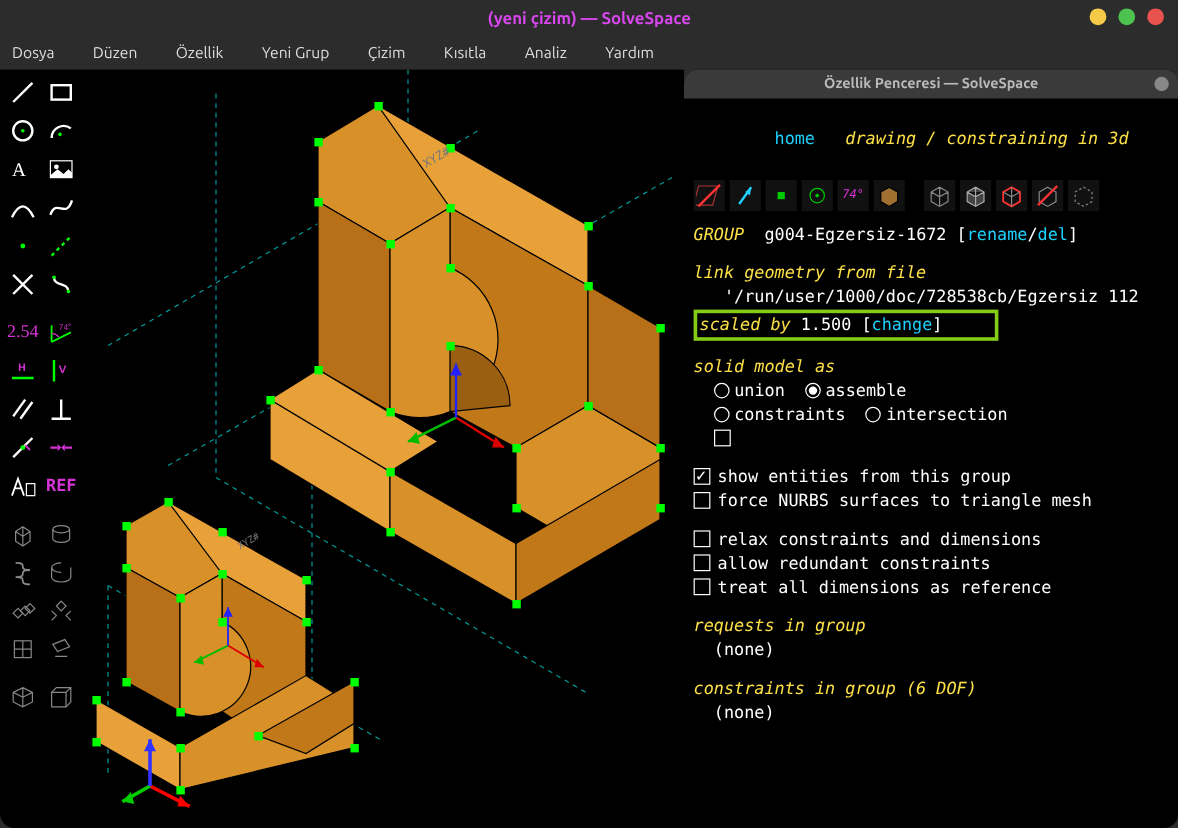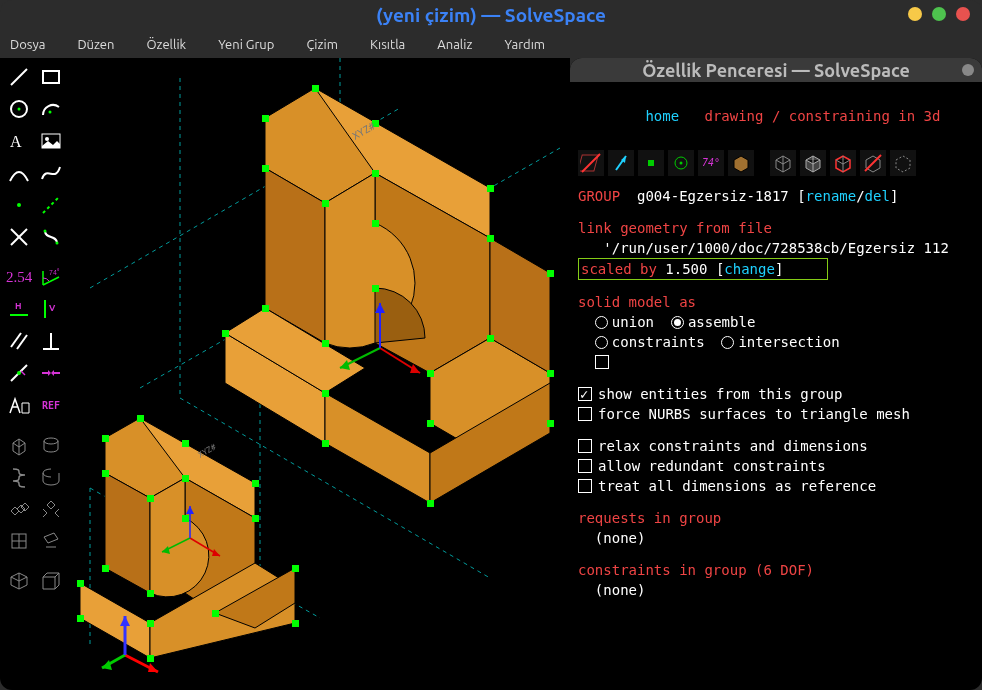--- a/index.html
+++ b/index.html
@@ -14,21 +14,21 @@
   border-radius: 12px;
 }
 .titlebar {
   height: 30px;
   display: flex;
   align-items: center;
   justify-content: center;
   position: relative;
   background: #2c2c2c;
 }
-.titlebar .title { font-weight: bold; font-size: 19px; color: #3b82f6; }
+.titlebar .title { font-weight: bold; font-size: 14px; color: #d946ef; }
 .window-buttons { position: absolute; right: 12px; top: 7px; display: flex; gap: 10px; }
 .wbtn { width: 14px; height: 14px; border-radius: 50%; }
 .wbtn.min { background: #f7c948; }
 .wbtn.max { background: #4ec24e; }
 .wbtn.close { background: #e8524f; }
 .menubar {
   height: 28px;
   display: flex;
   align-items: center;
   padding-left: 10px;
@@ -78,33 +78,33 @@
   position: relative;
 }
 .panel-title {
   background: #3a3a3a;
   height: 24px;
   border-radius: 12px 12px 0 0;
   display: flex;
   align-items: center;
   justify-content: center;
   font-family: "Ubuntu", sans-serif;
-  font-size: 18px;
+  font-size: 12px;
   color: #bbb;
   font-weight: bold;
   position: relative;
 }
 .panel-title .dot { width: 12px; height: 12px; background: #888; border-radius: 50%; position: absolute; right: 8px; }
 .panel-body { padding: 4px 8px; }
 .row { white-space: pre; }
 .link { color: #1fd1ff; }
-.orange { color: #ef4444; }
+.orange { color: #fde047; font-style: italic; }
 .white { color: #fff; }
 .redbox {
-  border: 1px solid #84cc16;
+  border: 3px solid #84cc16;
   padding: 0 2px;
   display: inline-block;
 }
 .toolbar-icons-row {
   display: flex;
   gap: 4px;
   margin: 4px 0 10px 0;
   align-items: center;
 }
 .picon {
@@ -289,21 +289,21 @@
             <polygon points="9,9 12,12 9,15" fill="#d633d6"></polygon>
             <polygon points="15,9 12,12 15,15" fill="#d633d6"></polygon>
           </svg>
         </div>
       <div class="tbtn">
           <svg viewBox="0 0 24 24">
             <path d="M3 20 L8 6 L13 20 M5 14 H11" stroke="#fff" stroke-width="1.5" fill="none"></path>
             <path d="M15 10 L15 20 L22 20 L22 10 Z" stroke="#fff" fill="none"></path>
           </svg>
         </div>
-      <div class="tbtn" style="color:#d633d6;font-size:10px;font-family:monospace;font-weight:bold">REF</div>
+      <div class="tbtn" style="color:#d633d6;font-size:14px;font-family:monospace;font-weight:bold">REF</div>
       <div class="sep"></div>
       <div class="tbtn">
           <svg viewBox="0 0 24 24">
             <path d="M6 10 L12 6 L18 10 L18 18 L12 22 L6 18 Z M12 6 L12 14 M6 10 L12 14 L18 10 M12 14 L12 22" stroke="#888" fill="none"></path>
           </svg>
         </div>
       <div class="tbtn">
           <svg viewBox="0 0 24 24">
             <ellipse cx="12" cy="8" rx="7" ry="3" stroke="#888" fill="none"></ellipse>
             <path d="M5 8 L5 16 A 7 3 0 0 0 19 16 L19 8" stroke="#888" fill="none"></path>
@@ -538,21 +538,21 @@
               <line x1="3" y1="19" x2="19" y2="3" stroke="#f33" stroke-width="2"></line>
             </svg>
           </div>
         <div class="picon">
             <svg width="22" height="22">
               <path d="M4 8 L11 4 L18 8 L18 16 L11 20 L4 16 Z" stroke="#888" fill="none" stroke-dasharray="2 2"></path>
             </svg>
           </div>
       </div>
 
-      <div class="row"><span class="orange">GROUP</span>  <span class="white">g004-Egzersiz-1817</span> [<span class="link">rename</span>/<span class="link">del</span>]</div>
+      <div class="row"><span class="orange">GROUP</span>  <span class="white">g004-Egzersiz-1672</span> [<span class="link">rename</span>/<span class="link">del</span>]</div>
 
       <div class="section-gap"></div>
       <div class="row"><span class="orange">link geometry from file</span></div>
       <div class="row">   <span class="white">'/run/user/1000/doc/728538cb/Egzersiz 112</span></div>
       <div class="row"><span class="redbox"><span class="orange">scaled by</span> <span class="white">1.500</span> [<span class="link">change</span>]     </span></div>
 
       <div class="section-gap"></div>
       <div class="row"><span class="orange">solid model as</span></div>
       <div class="row">  <span class="radio"></span><span class="white">union</span>  <span class="radio checked"></span><span class="white">assemble</span></div>
       <div class="row">  <span class="radio"></span><span class="white">constraints</span>  <span class="radio"></span><span class="white">intersection</span></div>

